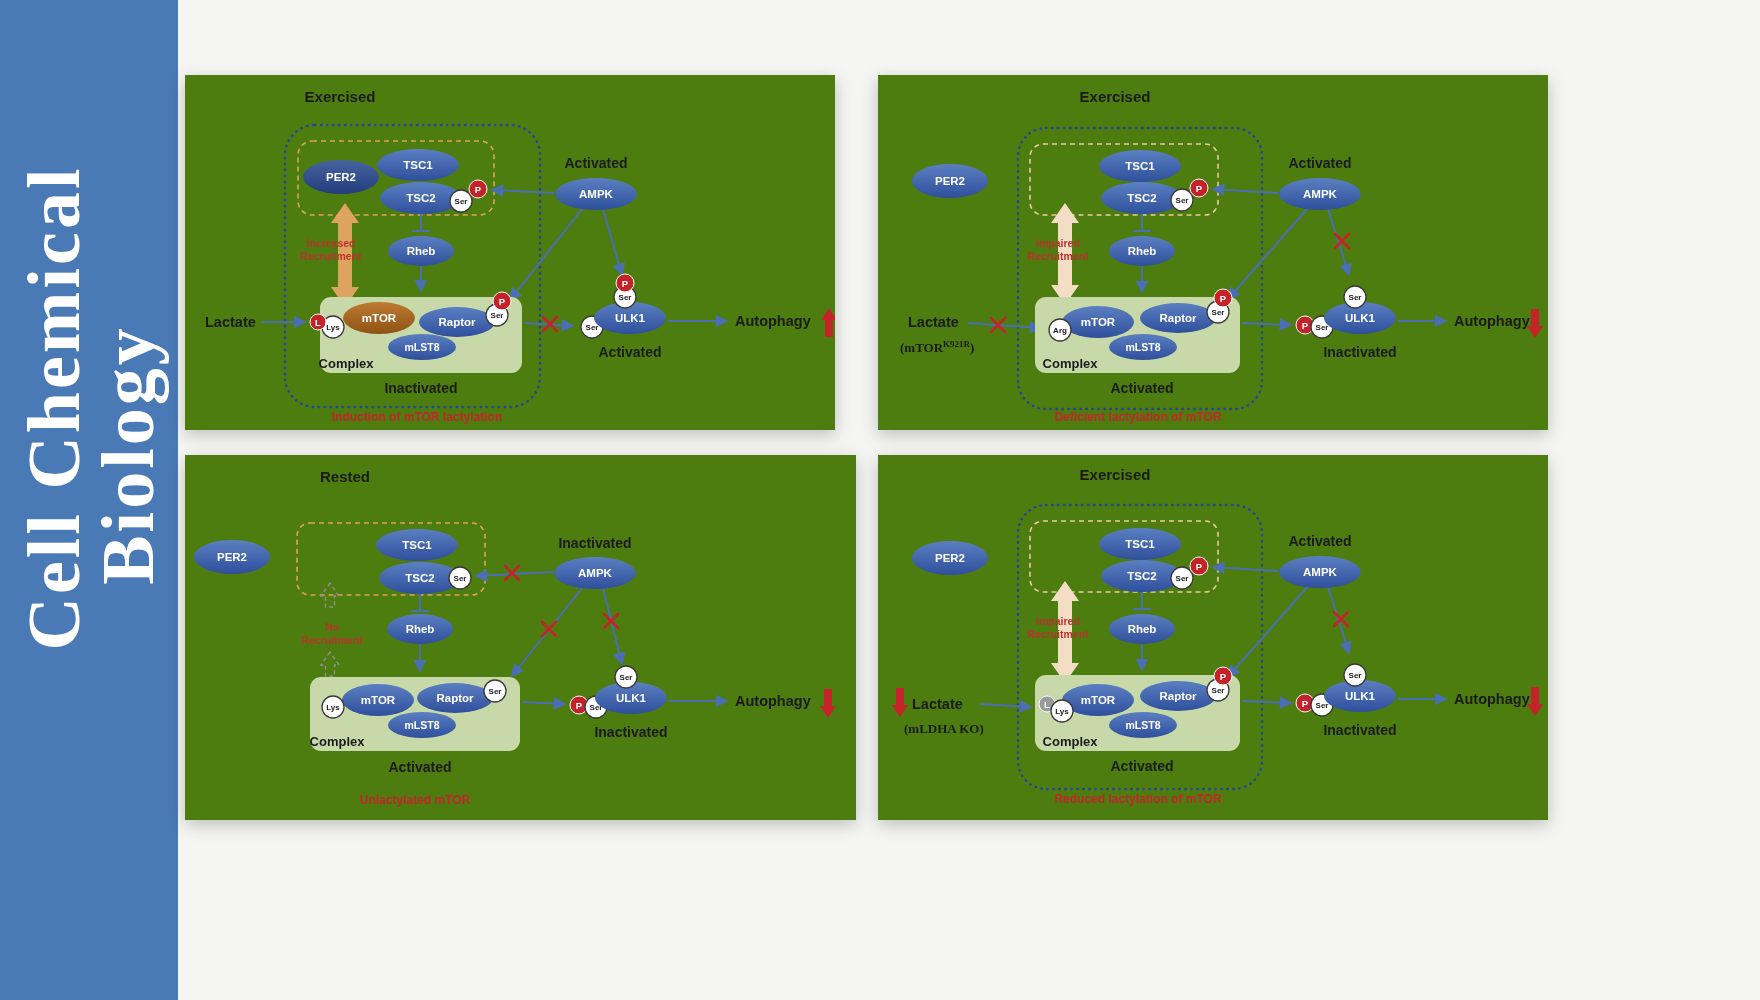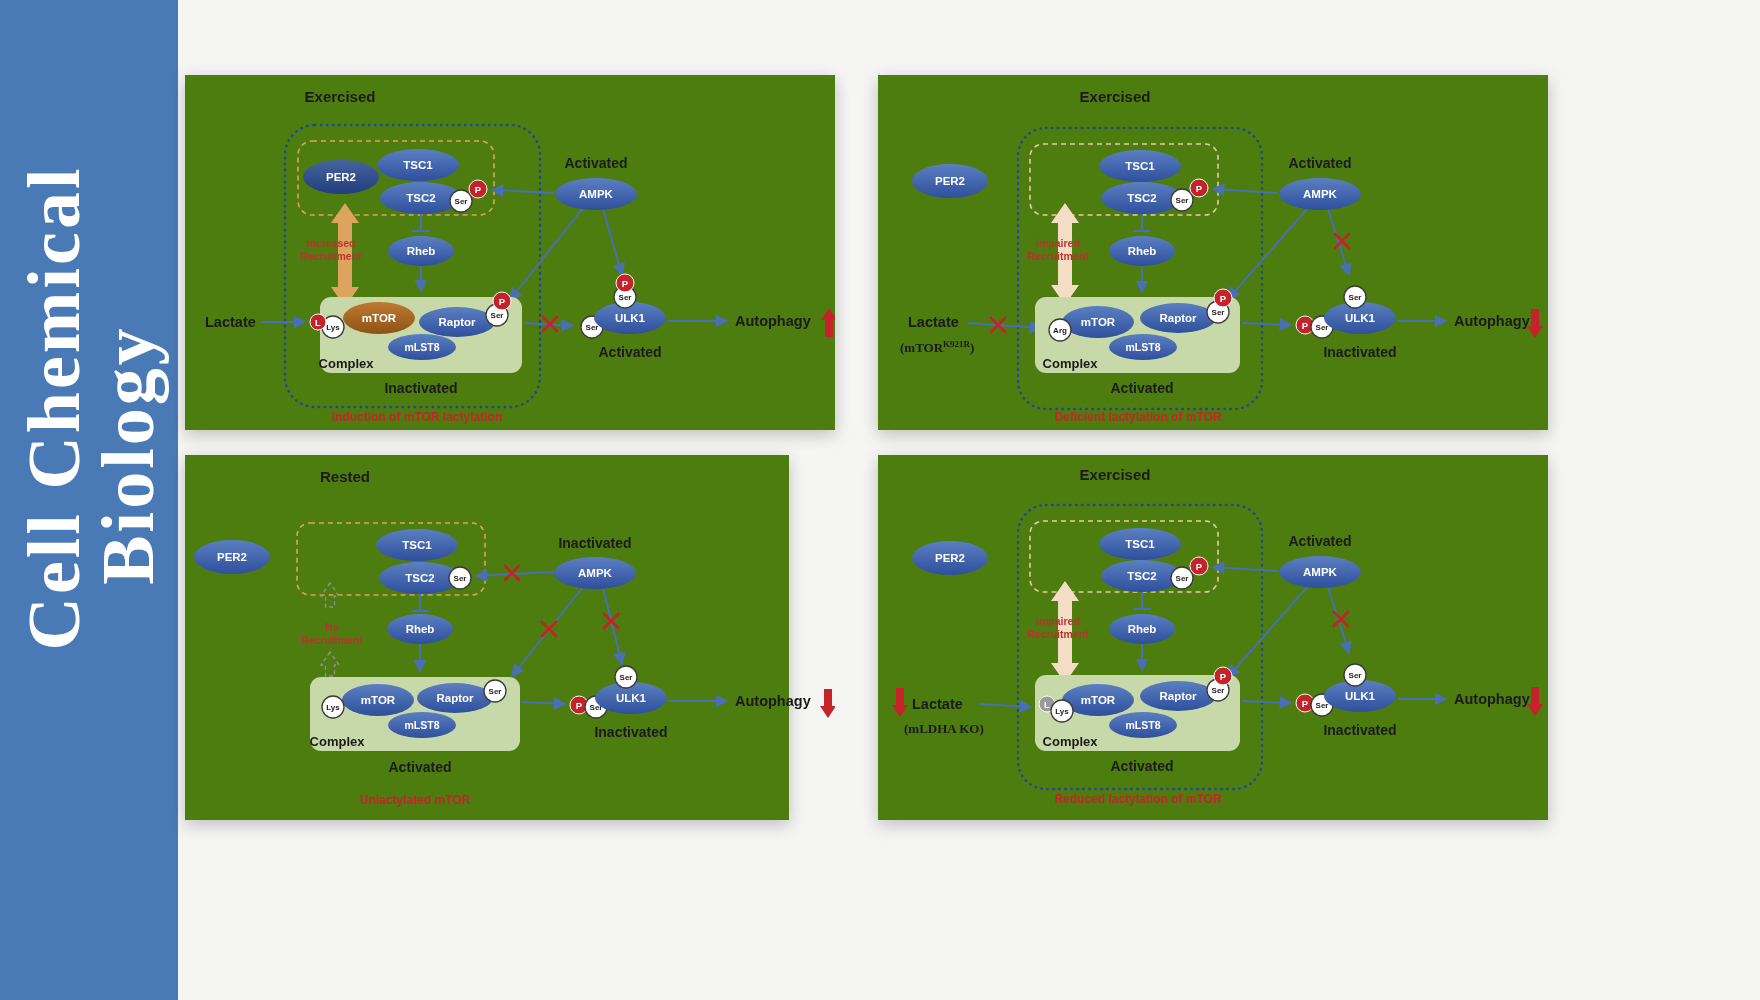--- a/index.html
+++ b/index.html
@@ -290,21 +290,21 @@
   </g>
   <text class="t-state" x="482" y="282">Inactivated</text>
 
   <text class="t-side" x="576" y="251">Autophagy</text>
   <path class="red-fill" d="M657,263 L665,251 L661,251 L661,234 L653,234 L653,251 L649,251 Z"></path>
 
   <text class="t-caption" x="260" y="346">Deficient lactylation of mTOR</text>
 </svg>
 </div>
 
-<div class="panel" style="left:185px;top:455px;width:604px;height:365px">
+<div class="panel" style="left:185px;top:455px;width:671px;height:365px">
 <svg viewBox="0 0 650 365" width="650" height="365">
   <text class="t-title" x="160" y="27">Rested</text>
   <rect class="dashed-o" x="112" y="68" width="188" height="72" rx="13"></rect>
   <path class="dash-arrow" d="M145,128 L136,141 L140.5,141 L140.5,152 L149.5,152 L149.5,141 L154,141 Z"></path>
   <path class="dash-arrow" d="M145,197 L136,210 L140.5,210 L140.5,221 L149.5,221 L149.5,210 L154,210 Z"></path>
   <text class="t-recruit" x="147" y="176">No</text>
   <text class="t-recruit" x="147" y="189">Recruitment</text>
 
   <g class="plain">
     <line x1="235" y1="139" x2="235" y2="156"></line>

